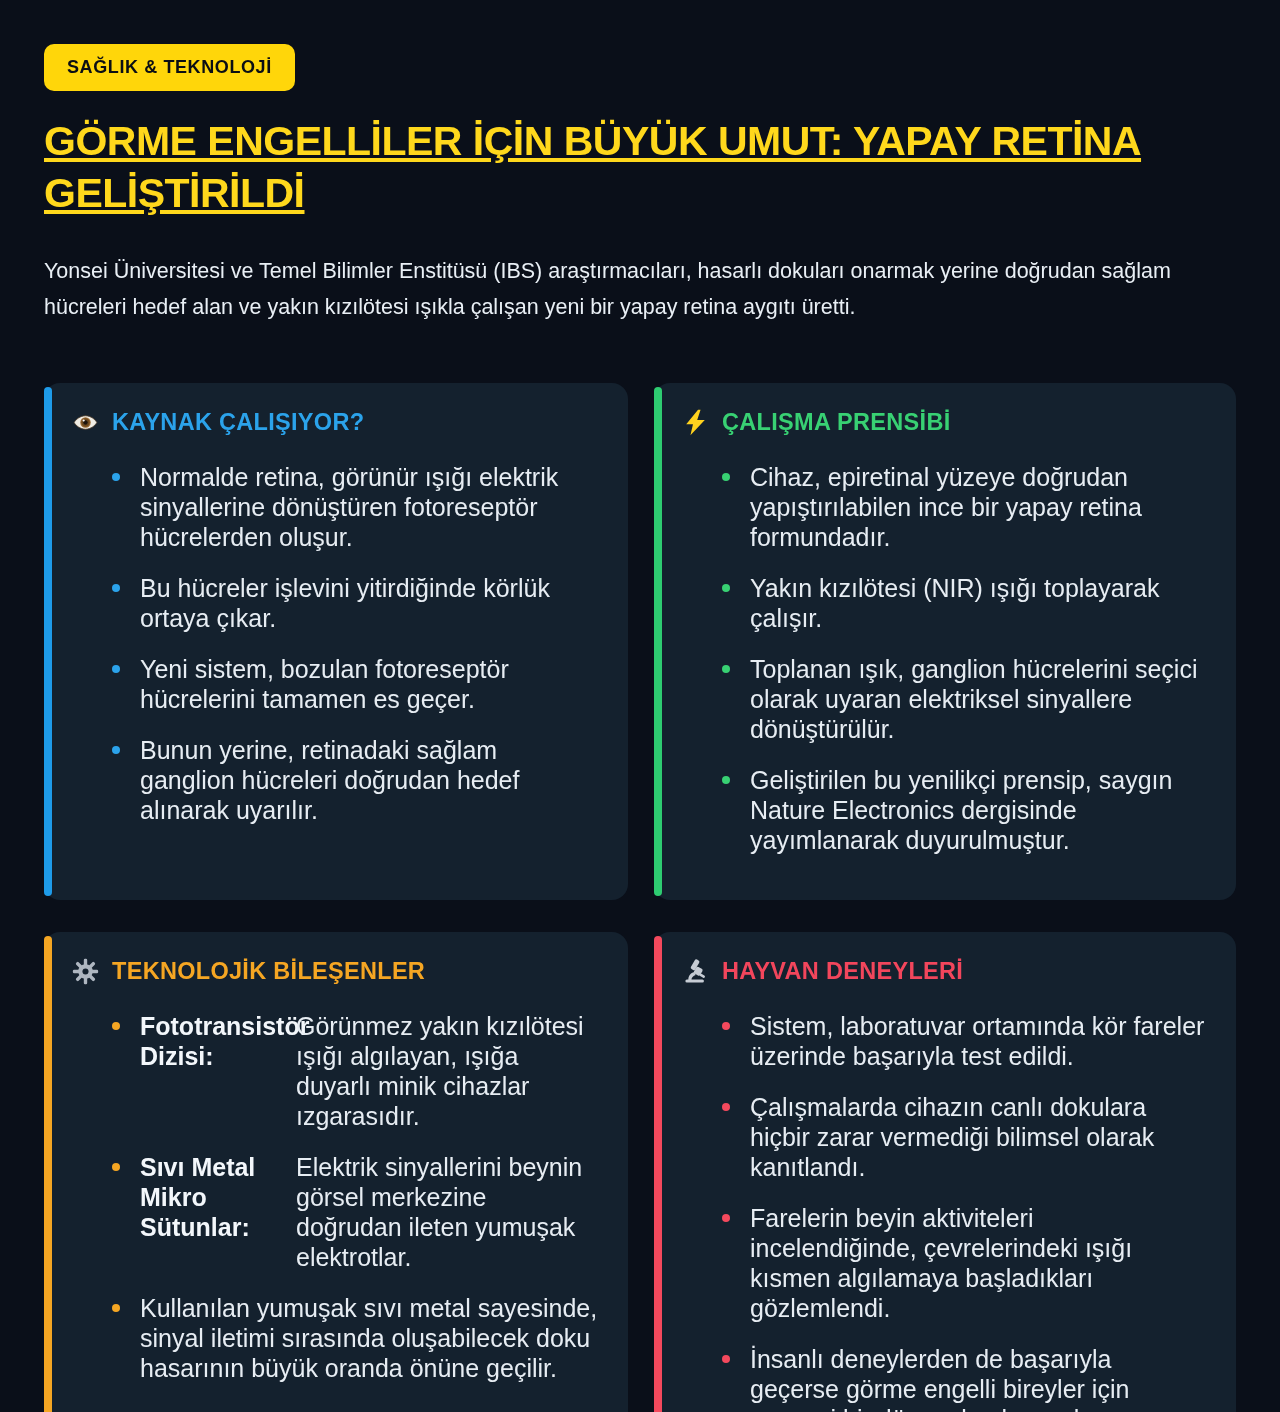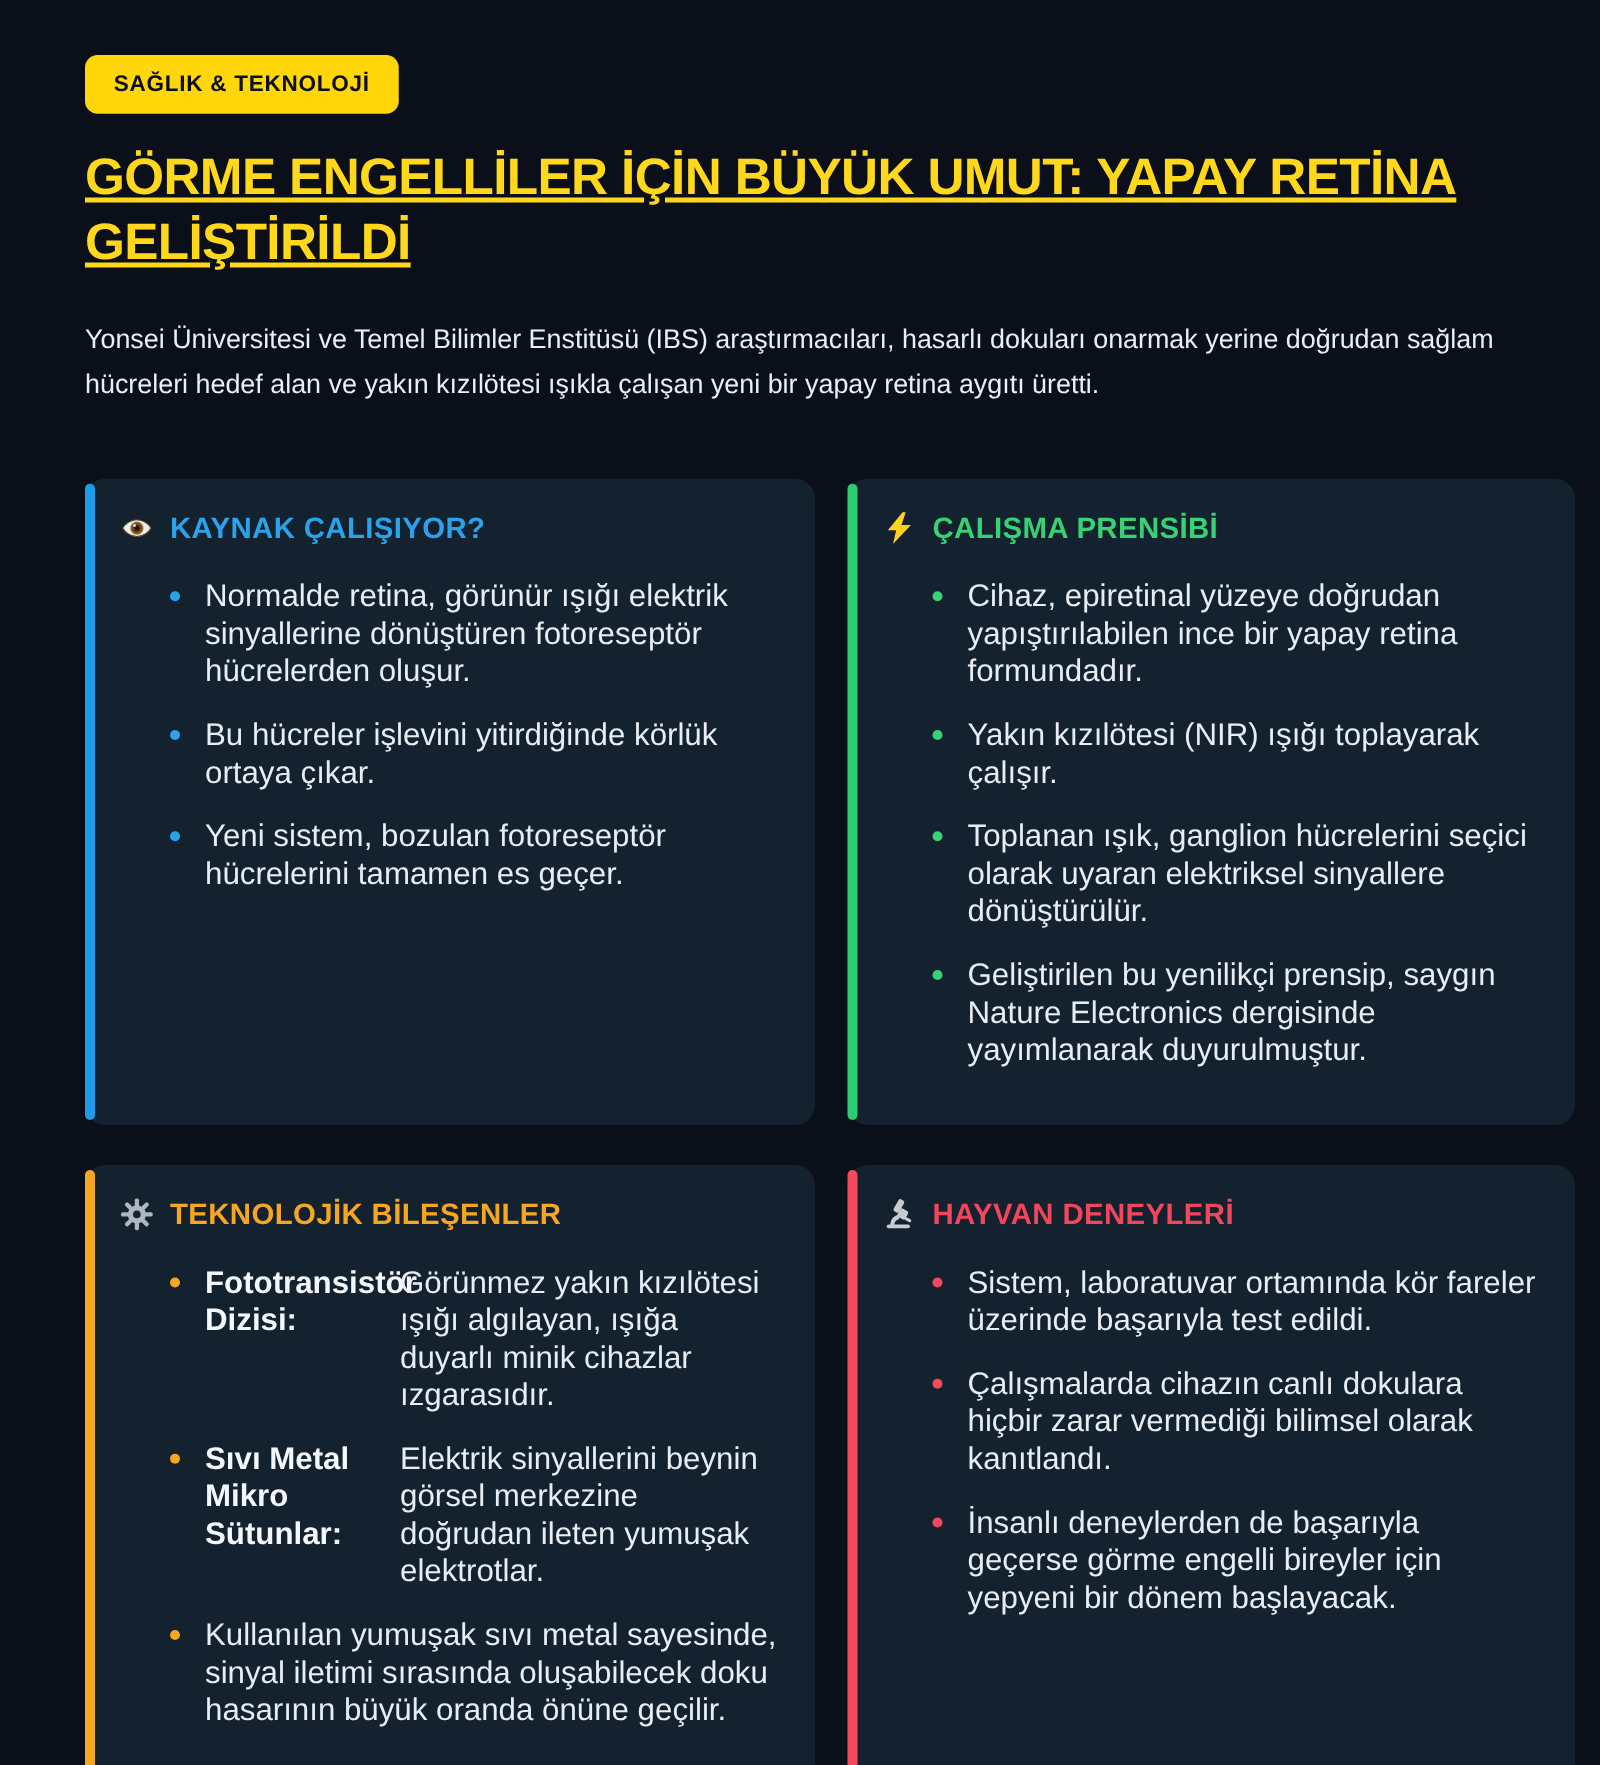--- a/index.html
+++ b/index.html
@@ -1,17 +1,17 @@
 <!DOCTYPE html>
 <html lang="tr"><head>
 <meta charset="utf-8">
 <style>
   html,body{margin:0;padding:0;background:#0A0F19;}
   .page{position:relative;width:1280px;height:1412px;overflow:hidden;
-        background:#0A0F19;font-family:"Liberation Sans",sans-serif;box-sizing:border-box;padding-left:24px;}
+        background:#0A0F19;font-family:"Liberation Sans",sans-serif;box-sizing:border-box;}
   .container{padding:44px 44px 0;}
 
   .badge{display:inline-block;background:#FFD60A;color:#0B0E14;font-weight:bold;
          font-size:18px;letter-spacing:.6px;padding:13px 23px;border-radius:10px;}
 
   .title{color:#FFD81C;font-weight:bold;font-size:41px;line-height:52px;
          letter-spacing:-.5px;margin-top:24px;}
   .title .line{white-space:nowrap;text-decoration:underline;}
 
   .intro{color:#E9EFF5;font-size:21.5px;line-height:36px;margin-top:34px;max-width:1185px;}
@@ -80,20 +80,21 @@
             <circle cx="16" cy="16" r="4.9" fill="#6e4a20"></circle>
             <circle cx="16" cy="16" r="2.6" fill="#1c140c"></circle>
             <circle cx="13.8" cy="13.6" r="1.3" fill="#ffffff"></circle>
           </svg>
           <span class="card-title">KAYNAK ÇALIŞIYOR?</span>
         </div>
         <ul class="bullets">
           <li>Normalde retina, görünür ışığı elektrik sinyallerine dönüştüren fotoreseptör hücrelerden oluşur.</li>
           <li>Bu hücreler işlevini yitirdiğinde körlük ortaya çıkar.</li>
           <li>Yeni sistem, bozulan fotoreseptör hücrelerini tamamen es geçer.</li>
+          <li>Bunun yerine, retinadaki sağlam ganglion hücreleri doğrudan hedef alınarak uyarılır.</li>
         </ul>
       </div>
 
       <div class="card card-3">
         <div class="accent"></div>
         <div class="card-head">
           <svg viewBox="0 0 32 32">
             <path d="M19 1L5 18h8l-3 13L27 13h-9l4-12z" fill="#FFD21E"></path>
           </svg>
           <span class="card-title">ÇALIŞMA PRENSİBİ</span>
@@ -144,20 +145,21 @@
               <rect x="20.5" y="19.5" width="7" height="3" rx="1.5" transform="rotate(30 24 21)"></rect>
               <path d="M7.5 26c0-5 2.8-8.2 7-9.3l1.7 3.5c-3 1-5 3-5 5.8z"></path>
               <rect x="4" y="25.5" width="22" height="3.6" rx="1.8"></rect>
             </g>
           </svg>
           <span class="card-title">HAYVAN DENEYLERİ</span>
         </div>
         <ul class="bullets">
           <li>Sistem, laboratuvar ortamında kör fareler üzerinde başarıyla test edildi.</li>
           <li>Çalışmalarda cihazın canlı dokulara hiçbir zarar vermediği bilimsel olarak kanıtlandı.</li>
+          <li>Farelerin beyin aktiviteleri incelendiğinde, çevrelerindeki ışığı kısmen algılamaya başladıkları gözlemlendi.</li>
           <li>İnsanlı deneylerden de başarıyla geçerse görme engelli bireyler için yepyeni bir dönem başlayacak.</li>
         </ul>
       </div>
 
     </div>
   </div>
 
   <div class="footer">
     <span class="src">KAYNAK: HABER MERKEZI | TGRTHABER.COM</span>
   </div>

